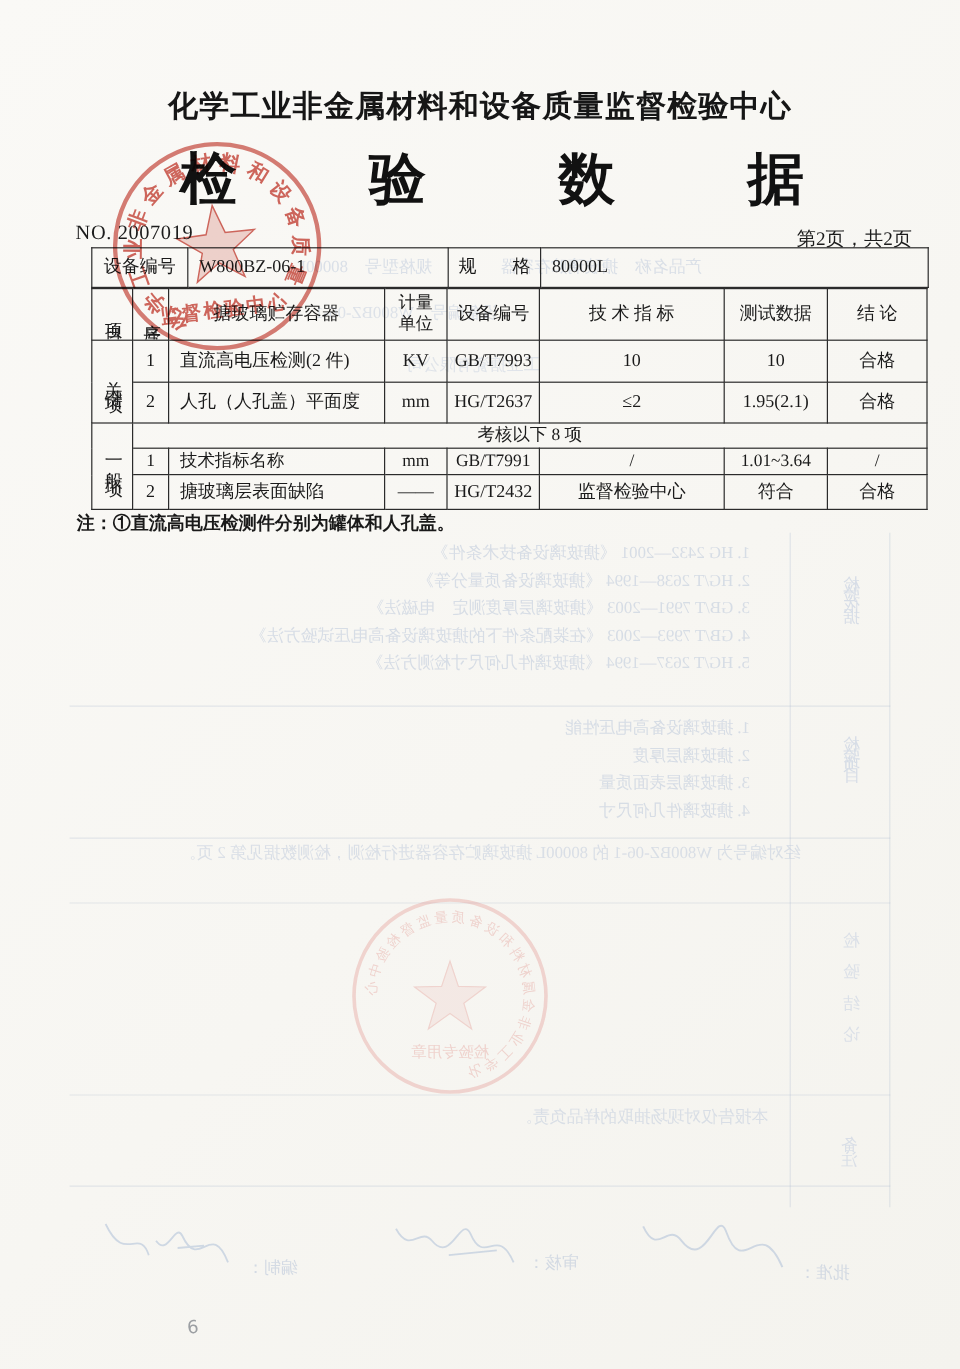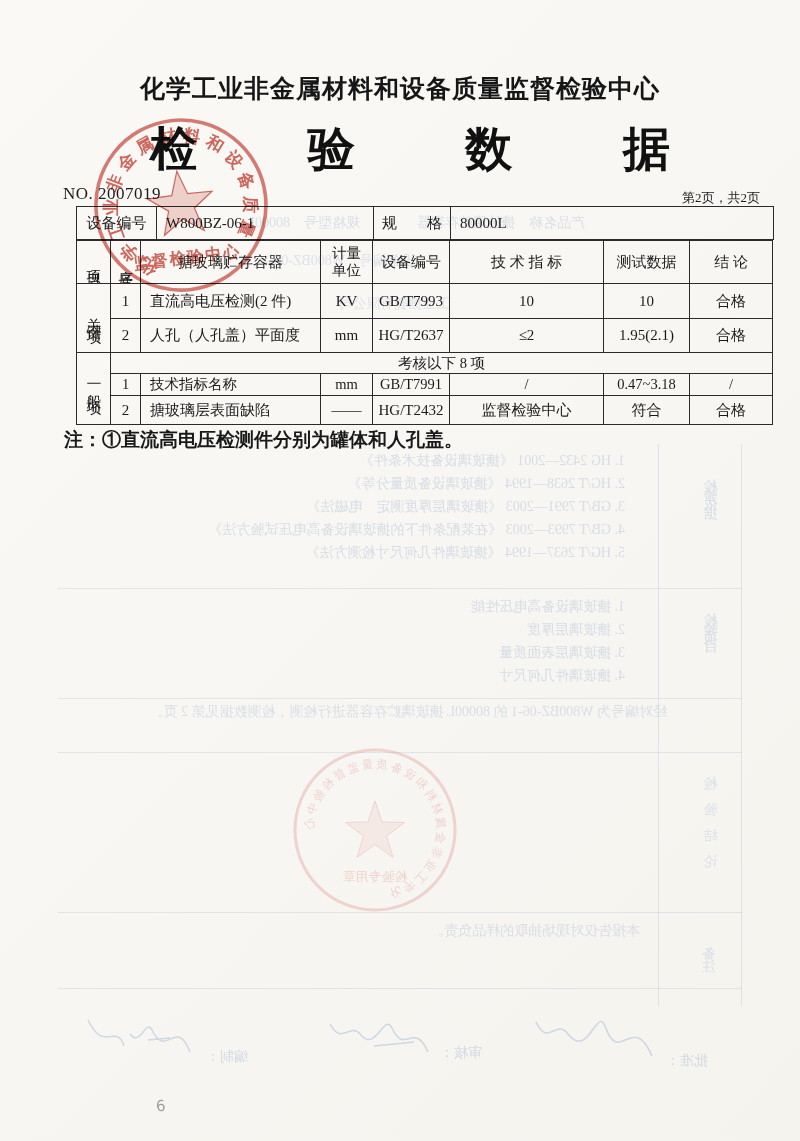--- a/index.html
+++ b/index.html
@@ -13,31 +13,31 @@
   .abs{position:absolute;}
 
   
   .org-name{top:72px;left:0;width:800px;text-align:center;
     font-family:"Liberation Sans","DejaVu Sans",sans-serif;
     font-weight:bold;font-size:25px;letter-spacing:1px;color:#161616;}
   .doc-title{top:118px;left:150px;width:520px;display:flex;justify-content:space-between;
     font-family:"Liberation Sans","DejaVu Sans",sans-serif;
     font-weight:bold;font-size:47px;color:#111;}
   .report-no{top:184px;left:63px;font-size:17px;letter-spacing:.5px;}
-  .page-ind{top:189px;left:540px;width:220px;text-align:right;font-size:13px;}
+  .page-ind{top:189px;left:540px;width:220px;text-align:right;font-size:16px;}
 
   .tblwrap{top:206px;left:76px;width:585px;border-radius:15px;}
   table{border-collapse:collapse;table-layout:fixed;width:697px;}
   td{border:1.4px solid #2b2b2b;text-align:center;vertical-align:middle;
      font-size:15px;padding:0 2px;line-height:1.25;color:#1a1a1a;overflow:hidden;}
   td.lft{text-align:left;padding-left:9px;}
   .vert{writing-mode:vertical-lr;text-orientation:upright;margin:0 auto;letter-spacing:7px;}
   .small2{font-size:14.5px;line-height:1.15;}
 
-  .note-line{top:427px;left:64px;font-size:19px;font-weight:600;color:#191919;}
+  .note-line{top:427px;left:64px;font-size:15px;font-weight:600;color:#191919;}
 
   .hand-mark{top:1097px;left:156px;font-size:15px;color:#8d9196;transform:rotate(-6deg);opacity:.85;
     font-family:"DejaVu Sans","Liberation Sans",sans-serif;}
 
   
   .stamp-front{top:108px;left:84px;opacity:.82;mix-blend-mode:multiply;transform:rotate(-7deg);}
 
   
   #bleed-layer{position:absolute;inset:0;transform:scaleX(-1);pointer-events:none;}
   .bl{position:absolute;color:#bcc8db;font-size:14px;white-space:nowrap;
@@ -197,21 +197,21 @@
       <tr style="height:21px;">
         <td rowspan="3"><span class="vert">一般项</span></td>
         <td colspan="7" class="small2">考核以下 8 项</td>
       </tr>
       <tr style="height:22px;">
         <td class="small2">1</td>
         <td class="lft small2">技术指标名称</td>
         <td class="small2">mm</td>
         <td class="small2">GB/T7991</td>
         <td class="small2">/</td>
-        <td class="small2">0.47~3.18</td>
+        <td class="small2">1.01~3.64</td>
         <td class="small2">/</td>
       </tr>
       <tr style="height:29px;">
         <td>2</td>
         <td class="lft">搪玻璃层表面缺陷</td>
         <td>——</td>
         <td>HG/T2432</td>
         <td>监督检验中心</td>
         <td>符合</td>
         <td>合格</td>

